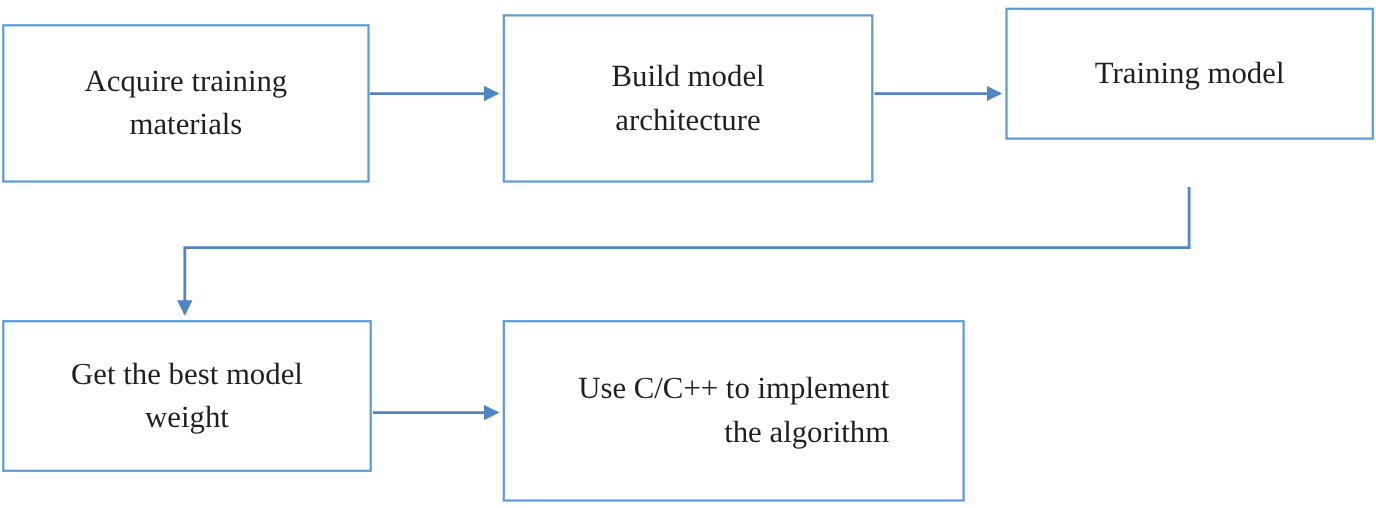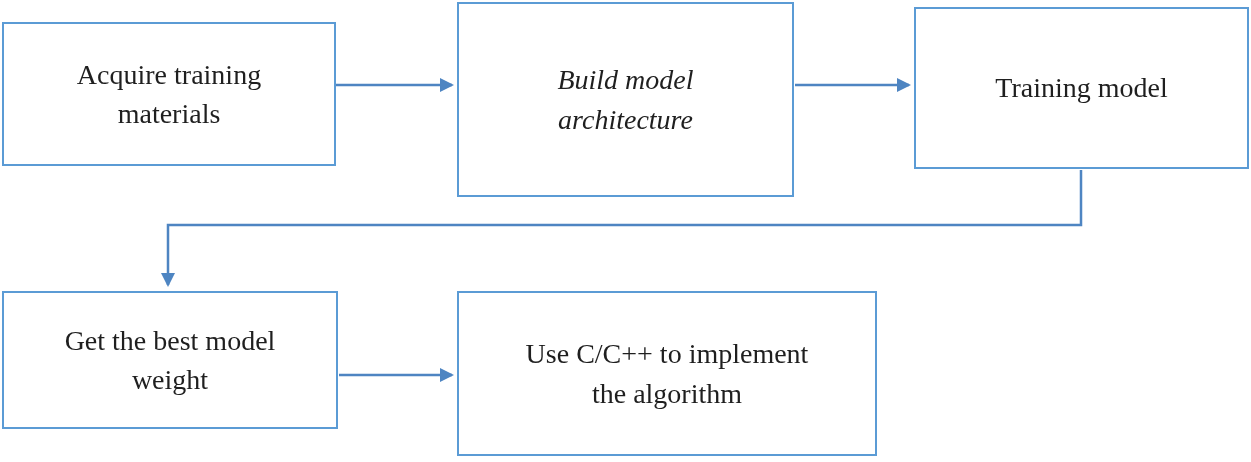--- a/index.html
+++ b/index.html
@@ -35,24 +35,24 @@
   }
   .node-label {
     color: var(--text, #1F1F1F);
     font-size: 28px;
     line-height: 1.4;
     white-space: pre-line;
     padding: 0 8px;
   }
   
   #node-acquire  { left: 2px;   top: 22px;   width: 334px; height: 144px; }
-  #node-build    { left: 457px; top: 2px;   width: 337px; height: 195px; font-style: italic; }
-  #node-training { left: 914px; top: 7px;   width: 335px; height: 162px; text-align: right; }
+  #node-build    { left: 457px; top: 13px;   width: 337px; height: 153px; }
+  #node-training { left: 914px; top: 7px;   width: 335px; height: 120px; text-align: right; }
   #node-weight   { left: 2px;   top: 291px; width: 336px; height: 138px; }
-  #node-cpp      { left: 457px; top: 291px; width: 420px; height: 165px; }
+  #node-cpp      { left: 457px; top: 291px; width: 420px; height: 165px; text-align: right; }
 </style>
 </head>
 <body>
 
 <div class="canvas">
 
   <svg class="connector-layer" viewBox="0 0 1251 462" xmlns="http://www.w3.org/2000/svg">
     <defs>
       <marker id="arrowhead" markerUnits="userSpaceOnUse" markerWidth="16" markerHeight="16" refX="12" refY="7" orient="auto">
         <path d="M0,0 L14,7 L0,14 Z" fill="var(--connector, #4E85C2)"></path>

